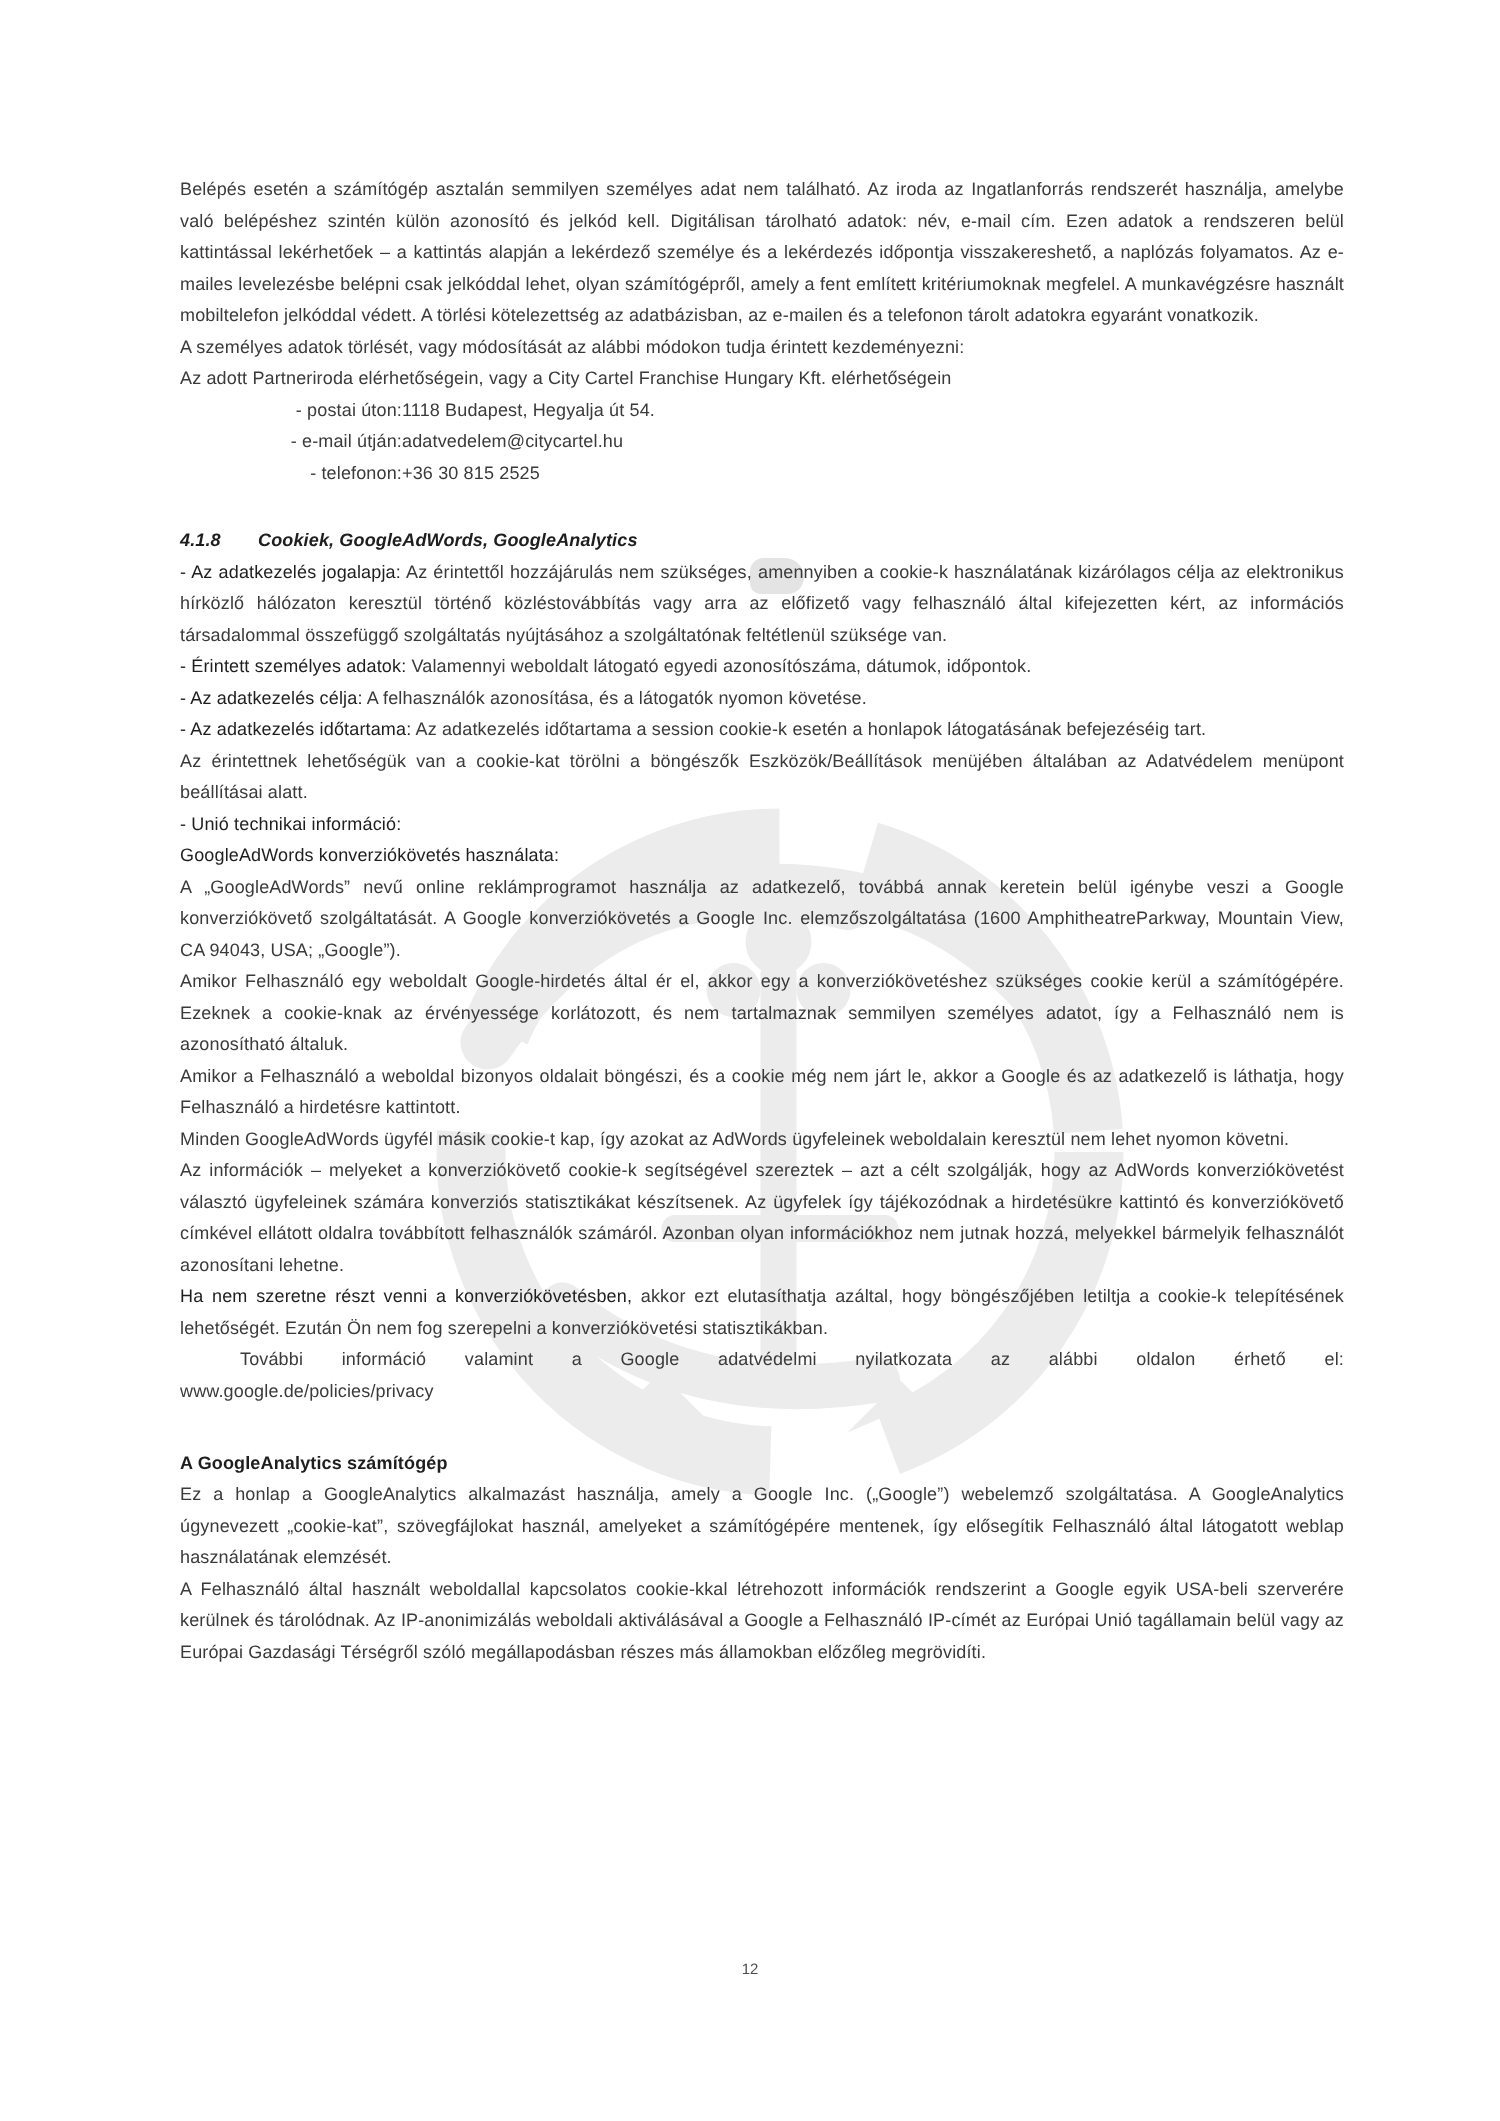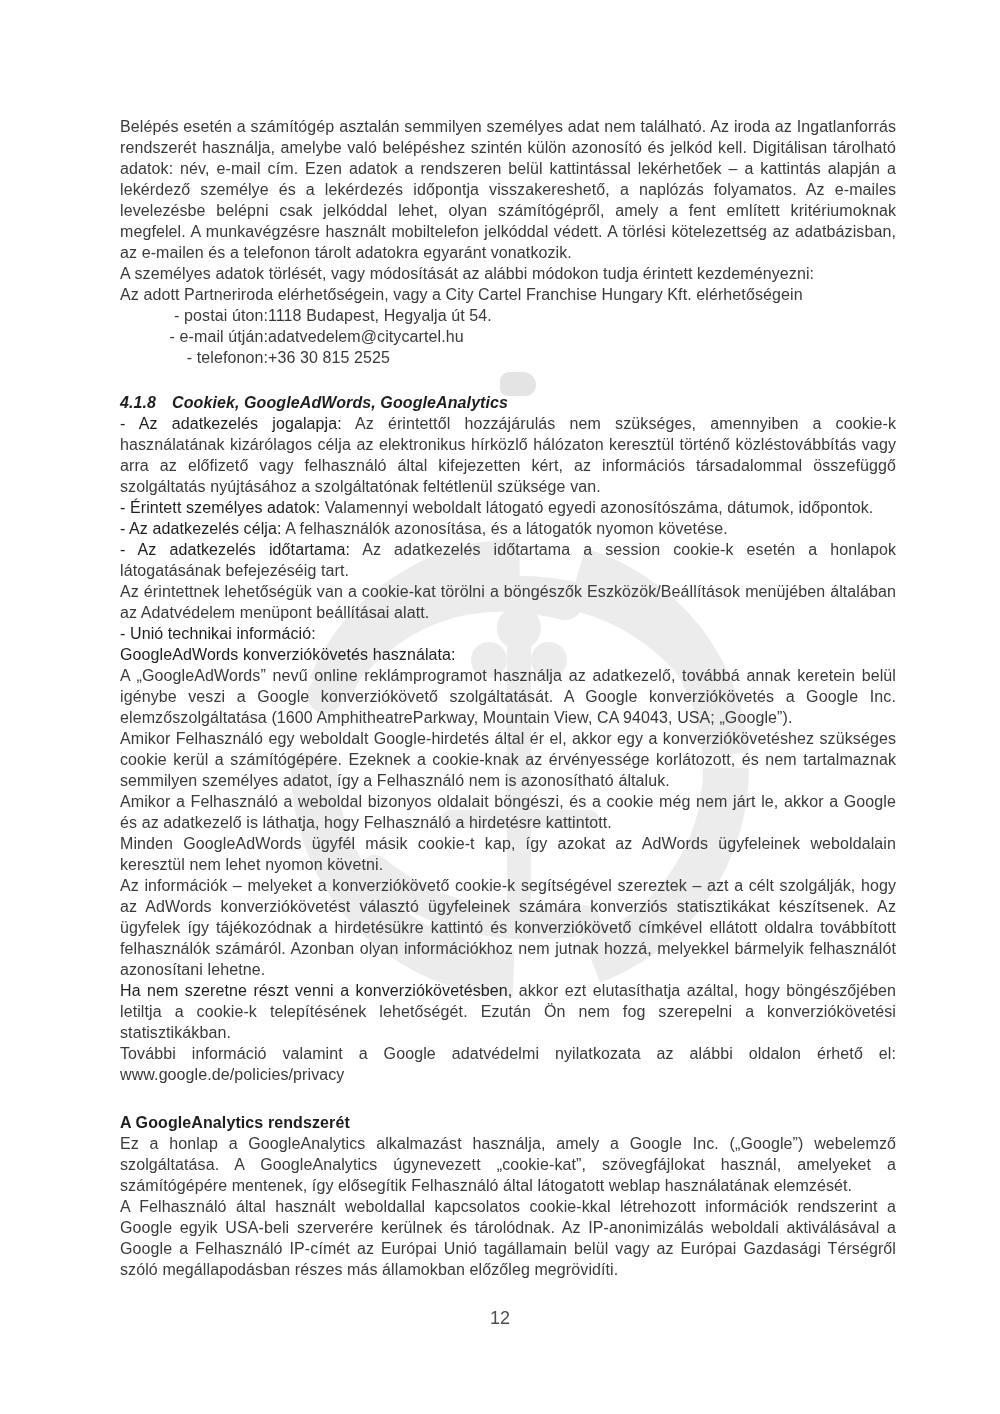--- a/index.html
+++ b/index.html
@@ -17,38 +17,38 @@
     z-index:0; pointer-events:none;
   }
   .watermark-blob {
     position:absolute; left:500px; top:372px;
     width:36px; height:24px; border-radius:10px 14px 12px 8px;
     background:#e4e4e4; z-index:0; pointer-events:none;
   }
   .content {
     position:absolute; left:120px; top:116px;
     width:776px; z-index:1;
-    font-size:16px; line-height:21px;
+    font-size:12px; line-height:21px;
     letter-spacing:0.1px;
   }
   p { margin:0; text-align:justify; }
   p.nj { text-align:left; }
-  p.force-just { text-align:justify; text-align-last:justify; }
+  p.force-just { text-align:justify; text-align-last:justify;margin-left:40px; }
   .b { font-weight:normal; color:#1e1e1e; }
   .contact-row { display:flex; text-align:right; }
   .contact-label { flex:0 0 148px; }
   .section-head {
     display:flex; margin-top:24px;
     font-weight:bold; color:#1e1e1e;font-style:italic;
   }
   .section-num { flex:0 0 52px; }
   .ga-head { font-weight:bold; color:#1e1e1e; margin-top:27px; }
   .page-num {
     position:absolute; top:1308px; left:0; width:100%;
-    text-align:center; font-size:18px; color:#4d4d4d; z-index:1;
+    text-align:center; font-size:10px; color:#4d4d4d; z-index:1;
   }
 </style>
 </head>
 <body>
 
 <svg class="watermark" viewBox="0 0 530 510" xmlns="http://www.w3.org/2000/svg">
   <g fill="none" stroke="#ececec">
     <circle cx="265" cy="258" r="206" stroke-width="46" stroke-dasharray="250 80 330 70 240 60"></circle>
     <path d="M 70,185 Q 160,55 310,92" stroke-width="36" stroke-linecap="round"></path>
     <path d="M 460,190 Q 385,75 250,80" stroke-width="28" stroke-linecap="round"></path>
@@ -99,19 +99,19 @@
   <p class="nj"><span class="b">GoogleAdWords konverziókövetés használata:</span></p>
   <p><span>A „GoogleAdWords” nevű online reklámprogramot használja az adatkezelő, továbbá annak keretein belül igénybe veszi a Google konverziókövető szolgáltatását. A Google konverziókövetés a Google Inc. elemzőszolgáltatása (1600 AmphitheatreParkway, Mountain View, CA 94043, USA; „Google”).</span></p>
   <p><span>Amikor Felhasználó egy weboldalt Google-hirdetés által ér el, akkor egy a konverziókövetéshez szükséges cookie kerül a számítógépére. Ezeknek a cookie-knak az érvényessége korlátozott, és nem tartalmaznak semmilyen személyes adatot, így a Felhasználó nem is azonosítható általuk.</span></p>
   <p><span>Amikor a Felhasználó a weboldal bizonyos oldalait böngészi, és a cookie még nem járt le, akkor a Google és az adatkezelő is láthatja, hogy Felhasználó a hirdetésre kattintott.</span></p>
   <p><span>Minden GoogleAdWords ügyfél másik cookie-t kap, így azokat az AdWords ügyfeleinek weboldalain keresztül nem lehet nyomon követni.</span></p>
   <p><span>Az információk – melyeket a konverziókövető cookie-k segítségével szereztek – azt a célt szolgálják, hogy az AdWords konverziókövetést választó ügyfeleinek számára konverziós statisztikákat készítsenek. Az ügyfelek így tájékozódnak a hirdetésükre kattintó és konverziókövető címkével ellátott oldalra továbbított felhasználók számáról. Azonban olyan információkhoz nem jutnak hozzá, melyekkel bármelyik felhasználót azonosítani lehetne.</span></p>
   <p><span class="b">Ha nem szeretne részt venni a konverziókövetésben,</span><span> akkor ezt elutasíthatja azáltal, hogy böngészőjében letiltja a cookie-k telepítésének lehetőségét. Ezután Ön nem fog szerepelni a konverziókövetési statisztikákban.</span></p>
   <p class="force-just"><span>További információ valamint a Google adatvédelmi nyilatkozata az alábbi oldalon érhető el:</span></p>
   <p class="nj"><span>www.google.de/policies/privacy</span></p>
 
-  <p class="nj ga-head">A GoogleAnalytics rendszerét</p>
+  <p class="nj ga-head">A GoogleAnalytics számítógép</p>
   <p>Ez a honlap a GoogleAnalytics alkalmazást használja, amely a Google Inc. („Google”) webelemző szolgáltatása. A GoogleAnalytics úgynevezett „cookie-kat”, szövegfájlokat használ, amelyeket a számítógépére mentenek, így elősegítik Felhasználó által látogatott weblap használatának elemzését.</p>
   <p>A Felhasználó által használt weboldallal kapcsolatos cookie-kkal létrehozott információk rendszerint a Google egyik USA-beli szerverére kerülnek és tárolódnak. Az IP-anonimizálás weboldali aktiválásával a Google a Felhasználó IP-címét az Európai Unió tagállamain belül vagy az Európai Gazdasági Térségről szóló megállapodásban részes más államokban előzőleg megrövidíti.</p>
 
 </div>
 
 <div class="page-num">12</div>
 
 </body></html>

